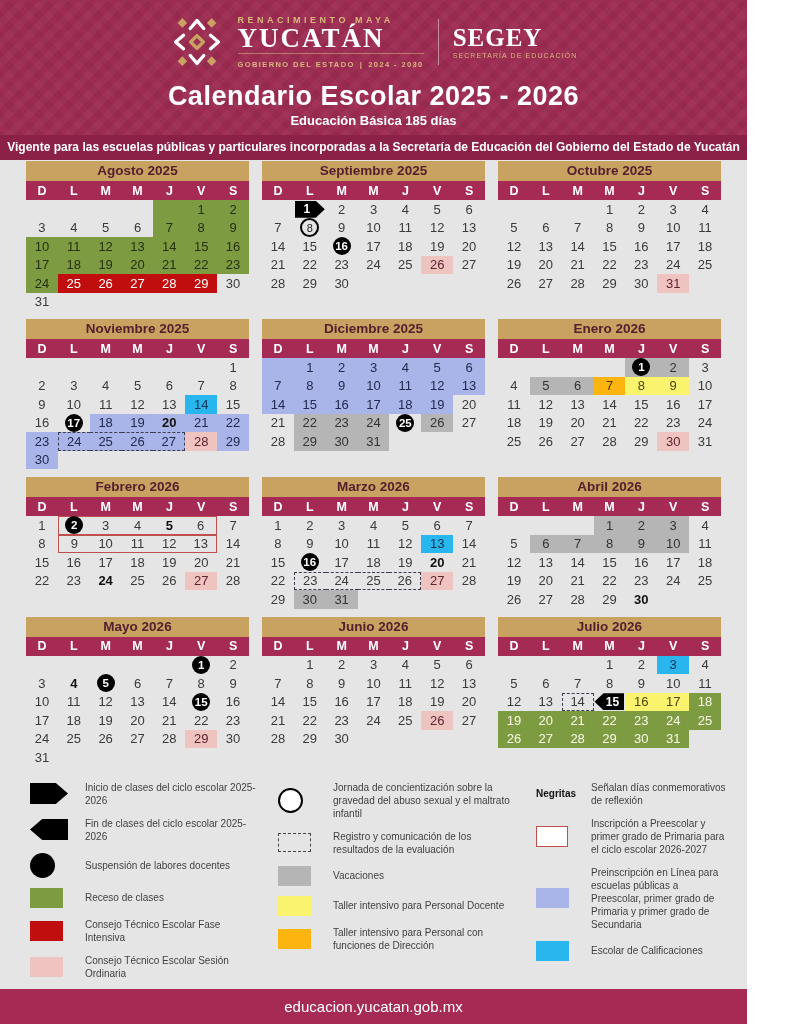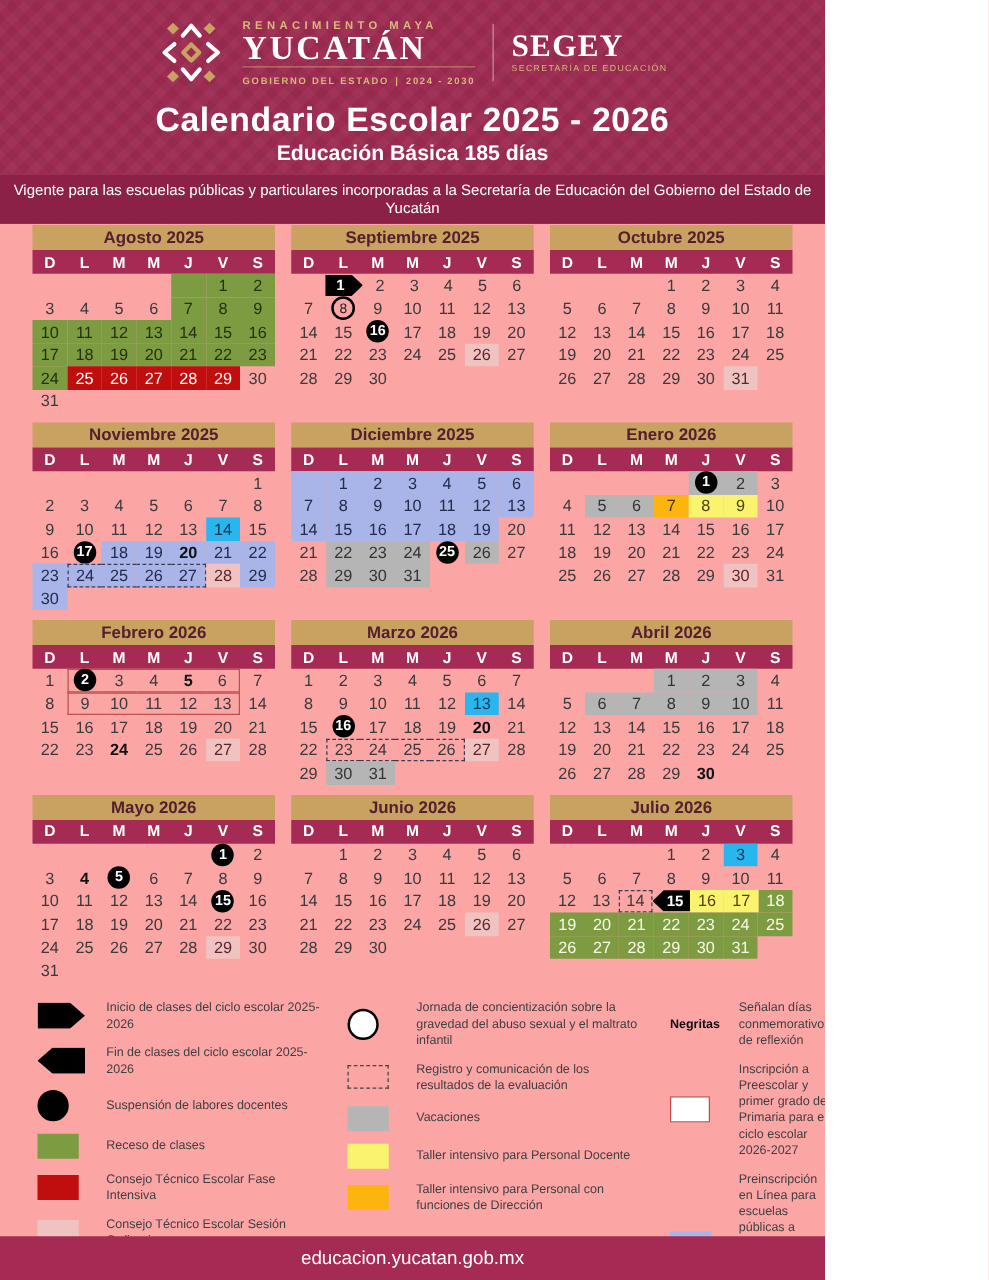--- a/index.html
+++ b/index.html
@@ -1,36 +1,36 @@
 <!DOCTYPE html>
 <html style="--maroon: #9e2b52; --maroon-dark: #8c2147; --bar: #a52b54; --tan: #c9a262; --green: #7d9b41; --red: #c00d0d; --pink: #efc3c0; --gray: #b5b5b5; --purple: #a9b4e8; --blue: #29b6ee; --yellow: #faf36e; --orange: #fcb50f; --red-outline: #c0504d;"><head>
 <meta charset="utf-8">
 <style>
   html,body{margin:0;padding:0;}
-  .page{position:relative;width:660px;height:1024px;overflow:hidden;background:#fca5a5;
+  .page{position:relative;width:747px;height:1024px;overflow:hidden;background:#e5e5e5;
         font-family:"Liberation Sans",sans-serif;}
   
   .header{background:var(--maroon,#9e2b52);
     background-image:repeating-linear-gradient(135deg,rgba(255,255,255,.035) 0 7px,transparent 7px 14px),
                      repeating-linear-gradient(45deg,rgba(0,0,0,.05) 0 7px,transparent 7px 14px);
     color:#fff;text-align:center;padding-top:6px;}
   .brand-row{display:flex;align-items:center;justify-content:center;gap:14px;height:72px;}
   .brand-text{text-align:left;}
   .renacimiento{color:#d9b87c;font-size:9px;letter-spacing:3.5px;font-weight:bold;}
   .state{font-family:"Liberation Serif",serif;font-size:27px;font-weight:bold;letter-spacing:2px;line-height:1.02;}
   .gobierno{color:#d9b87c;font-size:7.5px;letter-spacing:1.4px;border-top:1px solid rgba(217,184,124,.55);
             padding-top:6px;margin-top:1px;font-weight:bold;}
   .gobierno .sep{margin:0 5px;}
   .brand-divider{width:1px;height:46px;background:rgba(255,255,255,.45);}
   .agency{text-align:left;}
   .agency-name{font-family:Liberation Serif, serif;font-size:25px;font-weight:bold;letter-spacing:1px;line-height:1;}
   .agency-sub{color:#d9b87c;font-size:7px;letter-spacing:1.1px;margin-top:2px;}
   h1{font-size:27px;margin:3px 0 0;letter-spacing:.5px;}
-  h2{font-size:17px;margin:1px 0 7px;}
-  .notice{background:var(--maroon-dark,#8c2147);font-size:12px;font-weight:normal;padding:5px 0 6px;}
+  h2{font-size:13px;margin:1px 0 7px;}
+  .notice{background:var(--maroon-dark,#8c2147);font-size:12px;font-weight:bold;padding:5px 0 6px;}
   
   #months-grid{display:grid;grid-template-columns:repeat(3,1fr);column-gap:13px;row-gap:8px;
                padding:1px 26px 0;align-items:start;}
   .month-title{background:var(--tan,#c9a262);color:#54202e;font-weight:bold;font-size:13.5px;
                height:20px;line-height:20px;text-align:center;}
   .dow{display:grid;grid-template-columns:repeat(7,1fr);background:var(--bar,#a52b54);color:#fff;
        font-weight:bold;font-size:12.5px;height:19px;align-items:center;text-align:center;}
   .week{display:grid;grid-template-columns:repeat(7,1fr);height:18.5px;}
   .cell{position:relative;display:flex;align-items:center;justify-content:center;height:18.5px;
         font-size:13px;color:#3a3a3a;box-sizing:border-box;}

